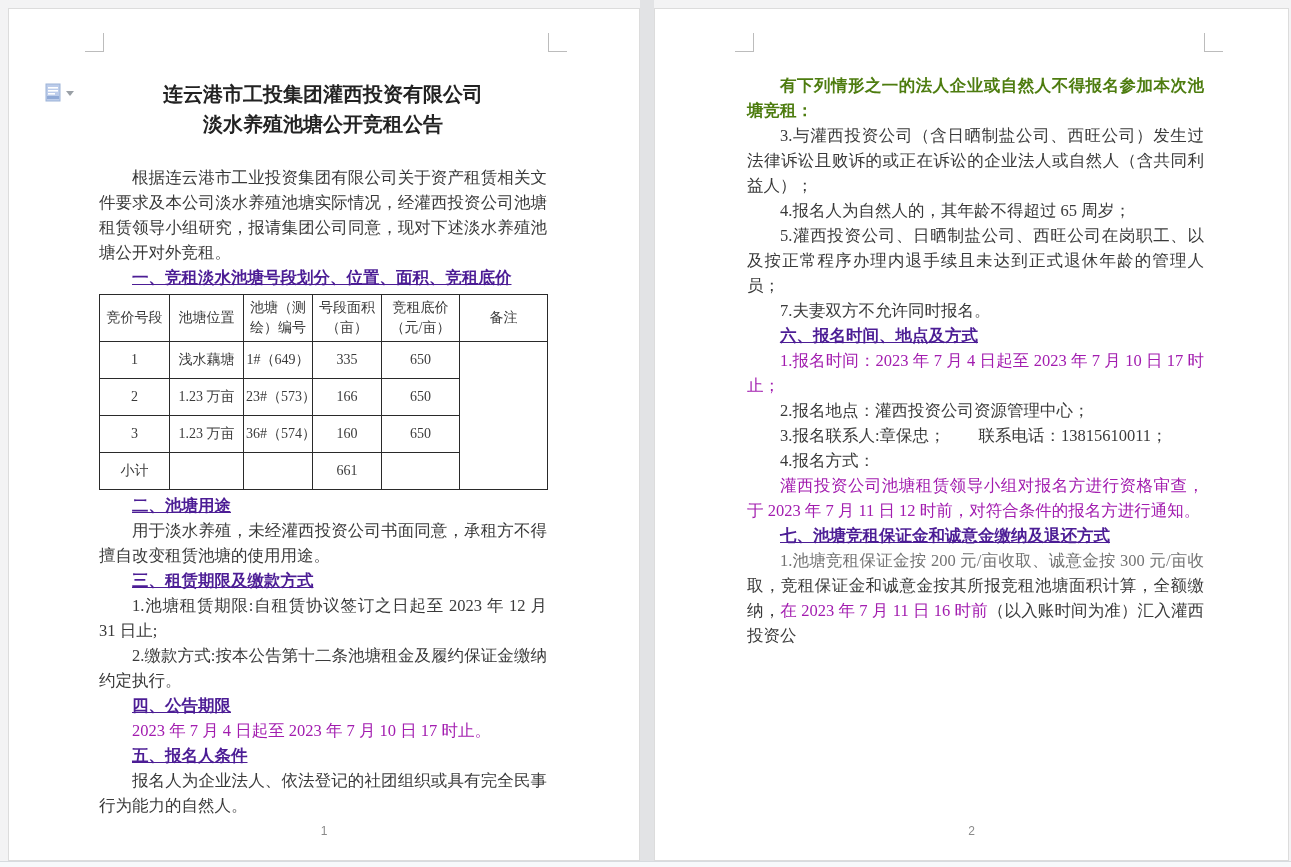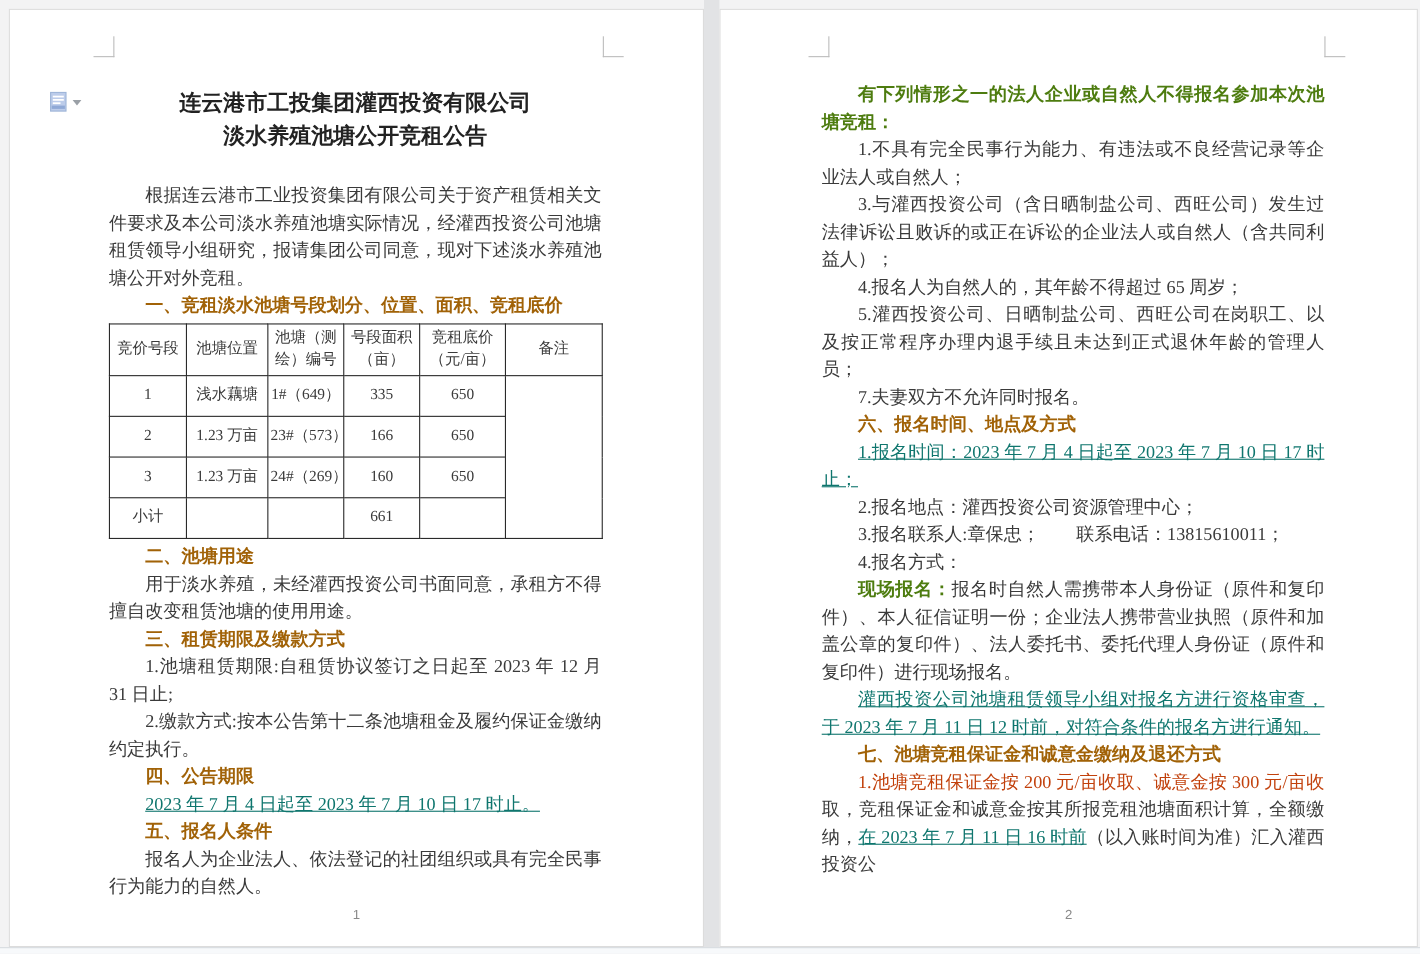--- a/index.html
+++ b/index.html
@@ -14,23 +14,23 @@
   .corner.tr{border-left:1px solid #bcbcbc;border-bottom:1px solid #bcbcbc;}
   .p1-tl{left:76px;top:24px;} .p1-tr{left:539px;top:24px;}
   .p2-tl{left:80px;top:24px;} .p2-tr{left:549px;top:24px;}
   .content{position:absolute;top:0;left:0;right:0;}
   .page1 .content{padding:70px 92px 0 90px;}
   .page2 .content{padding:64px 84px 0 92px;}
   .doc-title{margin:0;font-size:20px;font-weight:bold;text-align:center;line-height:30px;color:#222;}
   .title-block{margin-bottom:26px;}
   p{margin:0;font-size:16.5px;line-height:25px;text-align:justify;color:#3a3a3a;}
   p.indent{text-indent:2em;}
-  p.heading{text-indent:2em;font-weight:bold;color:#a16207;}
-  .red{color:#0f766e;text-decoration:underline;}
-  .blue{color:#c2410c;}
+  p.heading{text-indent:2em;font-weight:bold;color:#4c1d95;text-decoration:underline;}
+  .red{color:#a21caf;}
+  .blue{color:#737373;}
   .bold{font-weight:bold;color:#4d7c0f;}
   table.pond{border-collapse:collapse;margin:4px 0 3px 0;table-layout:fixed;width:448px;}
   table.pond th,table.pond td{border:1px solid #2a2a2a;font-size:14px;font-weight:normal;text-align:center;vertical-align:middle;padding:2px 2px;line-height:20px;color:#3a3a3a;}
   table.pond th{height:42px;}
   table.pond td{height:32px;}
   col.c1{width:70px;} col.c2{width:74px;} col.c3{width:69px;} col.c4{width:69px;} col.c5{width:78px;} col.c6{width:88px;}
   td.left{text-align:left;padding-left:5px;white-space:nowrap;font-size:13.5px;}
   .pagenum{position:absolute;bottom:22px;left:0;width:100%;text-align:center;font-size:12px;color:#8a8a8a;font-family:"Liberation Sans","DejaVu Sans",sans-serif;}
   .paste-btn{position:absolute;left:36px;top:72px;width:40px;height:22px;cursor:pointer;display:flex;align-items:center;gap:4px;}
   .caret{width:0;height:0;border-left:4px solid transparent;border-right:4px solid transparent;border-top:5px solid #9aa0a6;margin-top:2px;}
@@ -94,21 +94,21 @@
         <tr>
           <td>2</td>
           <td>1.23 万亩</td>
           <td class="left">23#（573）</td>
           <td>166</td>
           <td>650</td>
         </tr>
         <tr>
           <td>3</td>
           <td>1.23 万亩</td>
-          <td class="left">24#（269）</td>
+          <td class="left">36#（574）</td>
           <td>160</td>
           <td>650</td>
         </tr>
         <tr>
           <td>小计</td>
           <td></td>
           <td class="left"></td>
           <td>661</td>
           <td></td>
         </tr>
@@ -134,33 +134,31 @@
 
   <div class="gap"></div>
 
   <div class="page page2">
     <div class="corner tl p2-tl"></div>
     <div class="corner tr p2-tr"></div>
 
     <div class="content">
       <p class="indent bold">有下列情形之一的法人企业或自然人不得报名参加本次池塘竞租：</p>
 
-      <p class="indent">1.不具有完全民事行为能力、有违法或不良经营记录等企业法人或自然人；</p>
       <p class="indent">3.与灌西投资公司（含日晒制盐公司、西旺公司）发生过法律诉讼且败诉的或正在诉讼的企业法人或自然人（含共同利益人）；</p>
       <p class="indent">4.报名人为自然人的，其年龄不得超过 65 周岁；</p>
       <p class="indent">5.灌西投资公司、日晒制盐公司、西旺公司在岗职工、以及按正常程序办理内退手续且未达到正式退休年龄的管理人员；</p>
       <p class="indent">7.夫妻双方不允许同时报名。</p>
 
       <p class="heading">六、报名时间、地点及方式</p>
       <p class="indent red">1.报名时间：2023 年 7 月 4 日起至 2023 年 7 月 10 日 17 时止；</p>
       <p class="indent">2.报名地点：灌西投资公司资源管理中心；</p>
       <p class="indent">3.报名联系人:章保忠；　　联系电话：13815610011；</p>
       <p class="indent">4.报名方式：</p>
 
-      <p class="indent"><span class="bold">现场报名：</span><span>报名时自然人需携带本人身份证（原件和复印件）、本人征信证明一份；企业法人携带营业执照（原件和加盖公章的复印件）、法人委托书、委托代理人身份证（原件和复印件）进行现场报名。</span></p>
 
       <p class="indent red">灌西投资公司池塘租赁领导小组对报名方进行资格审查，于 2023 年 7 月 11 日 12 时前，对符合条件的报名方进行通知。</p>
 
       <p class="heading">七、池塘竞租保证金和诚意金缴纳及退还方式</p>
 
       <p class="indent"><span class="blue">1.池塘竞租保证金按 200 元/亩收取、诚意金按 300 元/亩收</span><span>取，竞租保证金和诚意金按其所报竞租池塘面积计算，全额缴纳，</span><span class="red">在 2023 年 7 月 11 日 16 时前</span><span>（以入账时间为准）汇入灌西投资公</span></p>
     </div>
 
     <div class="pagenum">2</div>
   </div>

